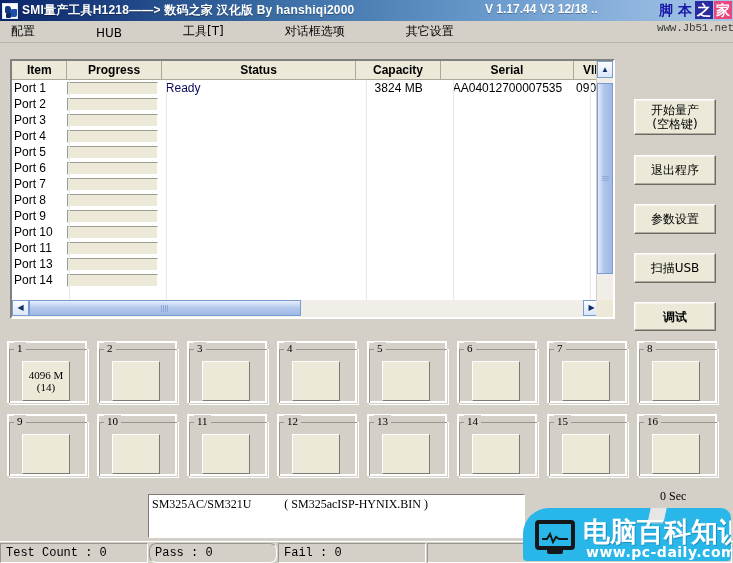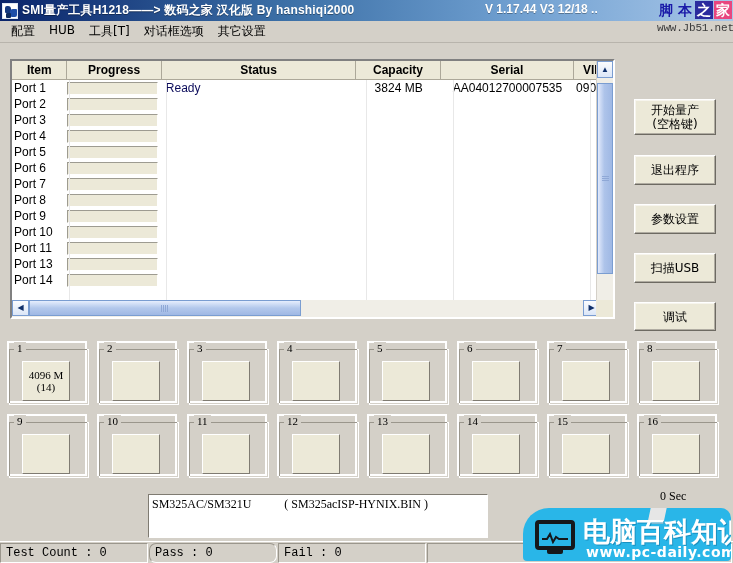--- a/index.html
+++ b/index.html
@@ -115,23 +115,24 @@
   }
 
   
   .menubar {
     position: absolute;
     left: 0; top: 21px;
     width: 733px; height: 22px;
     background: #d4d0c8;
     border-bottom: 1px solid #b8b4ac;
     display: flex;
-    align-items: flex-start;
+    align-items: flex-end;
     padding-left: 4px;
     box-sizing: border-box;
+    gap: 47px;
   }
   .menu-item {
     font-size: 12px;
     color: #000000;
     padding: 2px 7px;
     white-space: nowrap;
     cursor: default;
     font-family: "DejaVu Sans", sans-serif;
   }
 
@@ -411,21 +412,21 @@
   .secs {
     position: absolute;
     left: 660px; top: 489px;
     font-size: 12px;
     color: #000000;
     font-family: "Liberation Serif", serif;
   }
   .infobox {
     position: absolute;
     left: 148px; top: 494px;
-    width: 340px; height: 44px;
+    width: 377px; height: 44px;
     background: #ffffff;
     border: 1px solid;
     border-color: #7f7b72 #ffffff #ffffff #7f7b72;
     box-sizing: border-box;
     padding: 2px 0 0 3px;
     overflow: hidden;
   }
   .info-line {
     font-size: 12px;
     color: #000000;
@@ -733,21 +734,21 @@
   </div>
   <div class="sidebtn" style="left:634px; top:155px; height:30px;">
     <span>退出程序</span>
   </div>
   <div class="sidebtn" style="left:634px; top:204px; height:30px;">
     <span>参数设置</span>
   </div>
   <div class="sidebtn" style="left:634px; top:253px; height:30px;">
     <span>扫描USB</span>
   </div>
-  <div class="sidebtn" style="left:634px; top:302px; height:29px;">
+  <div class="sidebtn" style="left:634px; top:302px; height:29px;font-weight:bold;">
     <span>调试</span>
   </div>
 
   <div class="grid-area">
 
     <div class="groupbox" style="left:0px; top:0px;">
       <div class="gb-frame"></div>
       <div class="gb-label">1</div>
       <div class="gb-inner">
         <span>4096 M</span>

